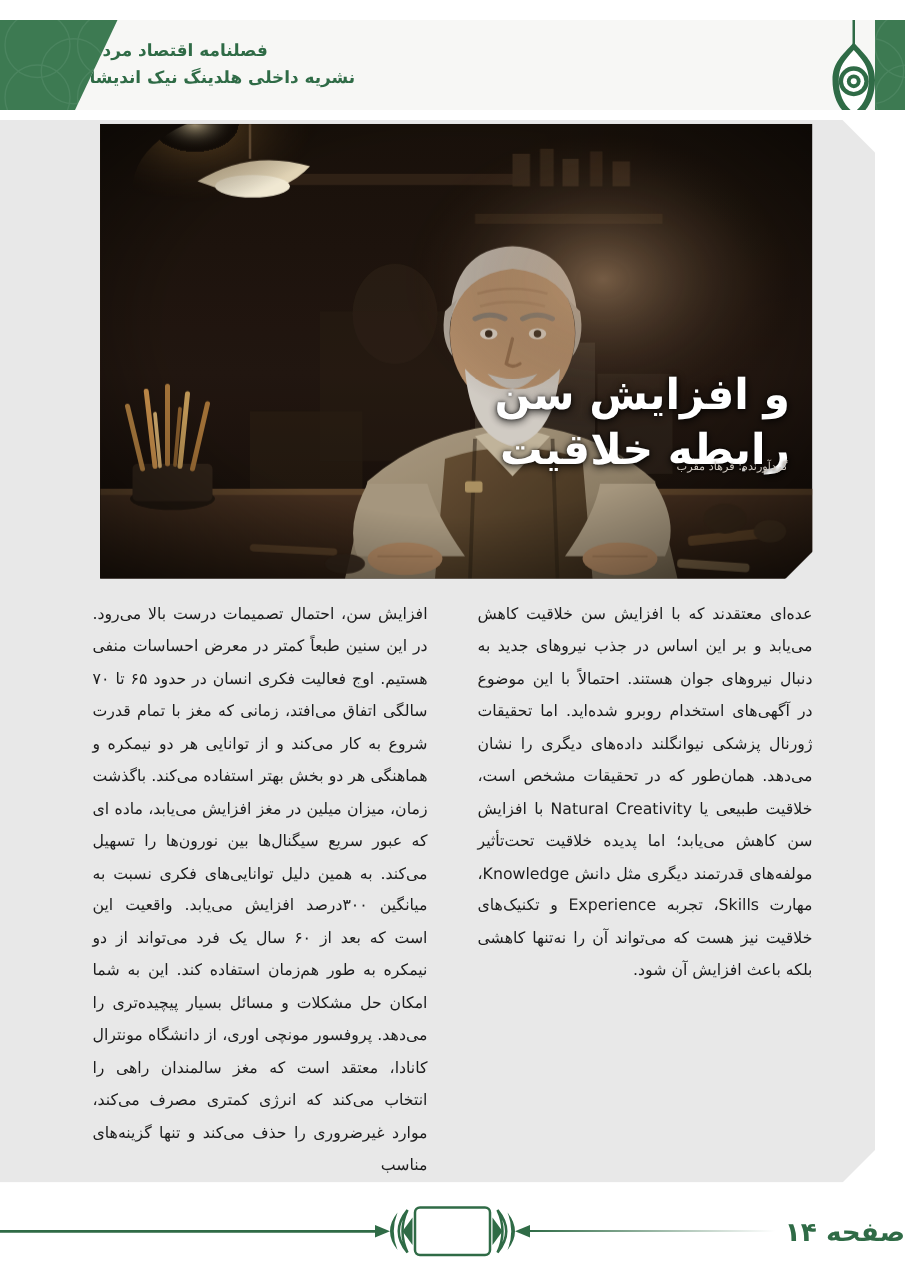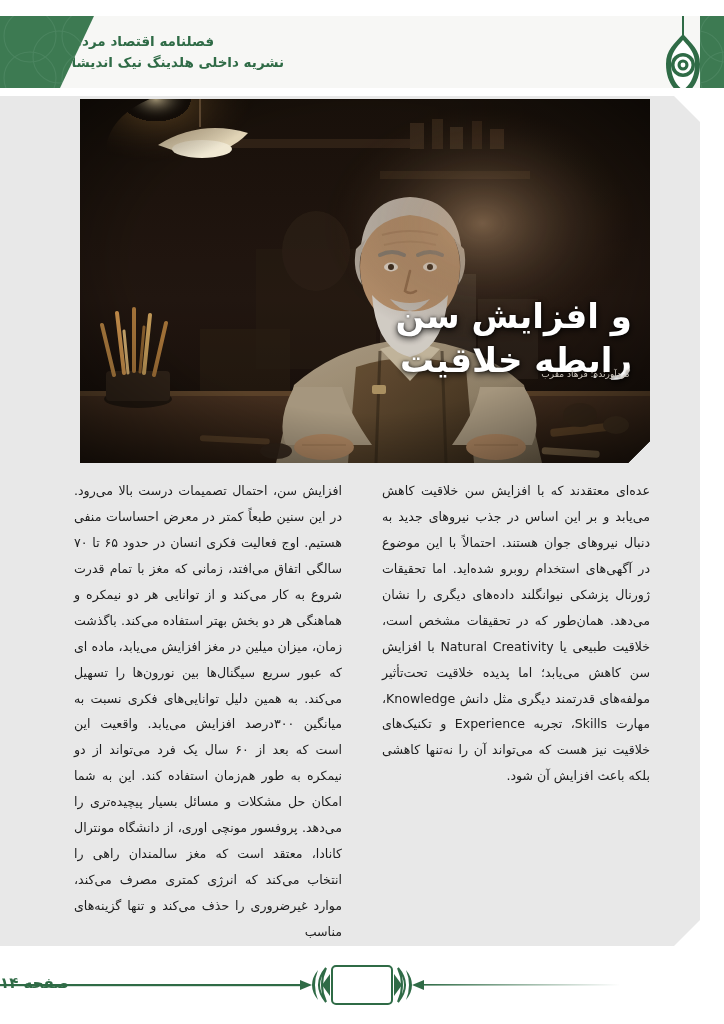--- a/index.html
+++ b/index.html
@@ -152,23 +152,23 @@
     top: 958px;
     width: 724px;
     height: 56px;
   }
   .footer svg { display: block; }
   .footer-label {
     position: absolute;
     left: 0;
     right: 0;
     top: 16px;
-    text-align: left;
+    text-align: right;
     color: #2f6b46;
-    font-size: 15px;
+    font-size: 21px;
     font-weight: bold;
     letter-spacing: 0.5px;
   }
 </style>
 </head>
 <body>
 
 <div class="header-band">
   <svg class="header-pattern" viewBox="0 0 724 72" preserveAspectRatio="none" aria-hidden="true">
     <g fill="none" stroke="#6fa183" stroke-width="1.1" opacity="0.55">

